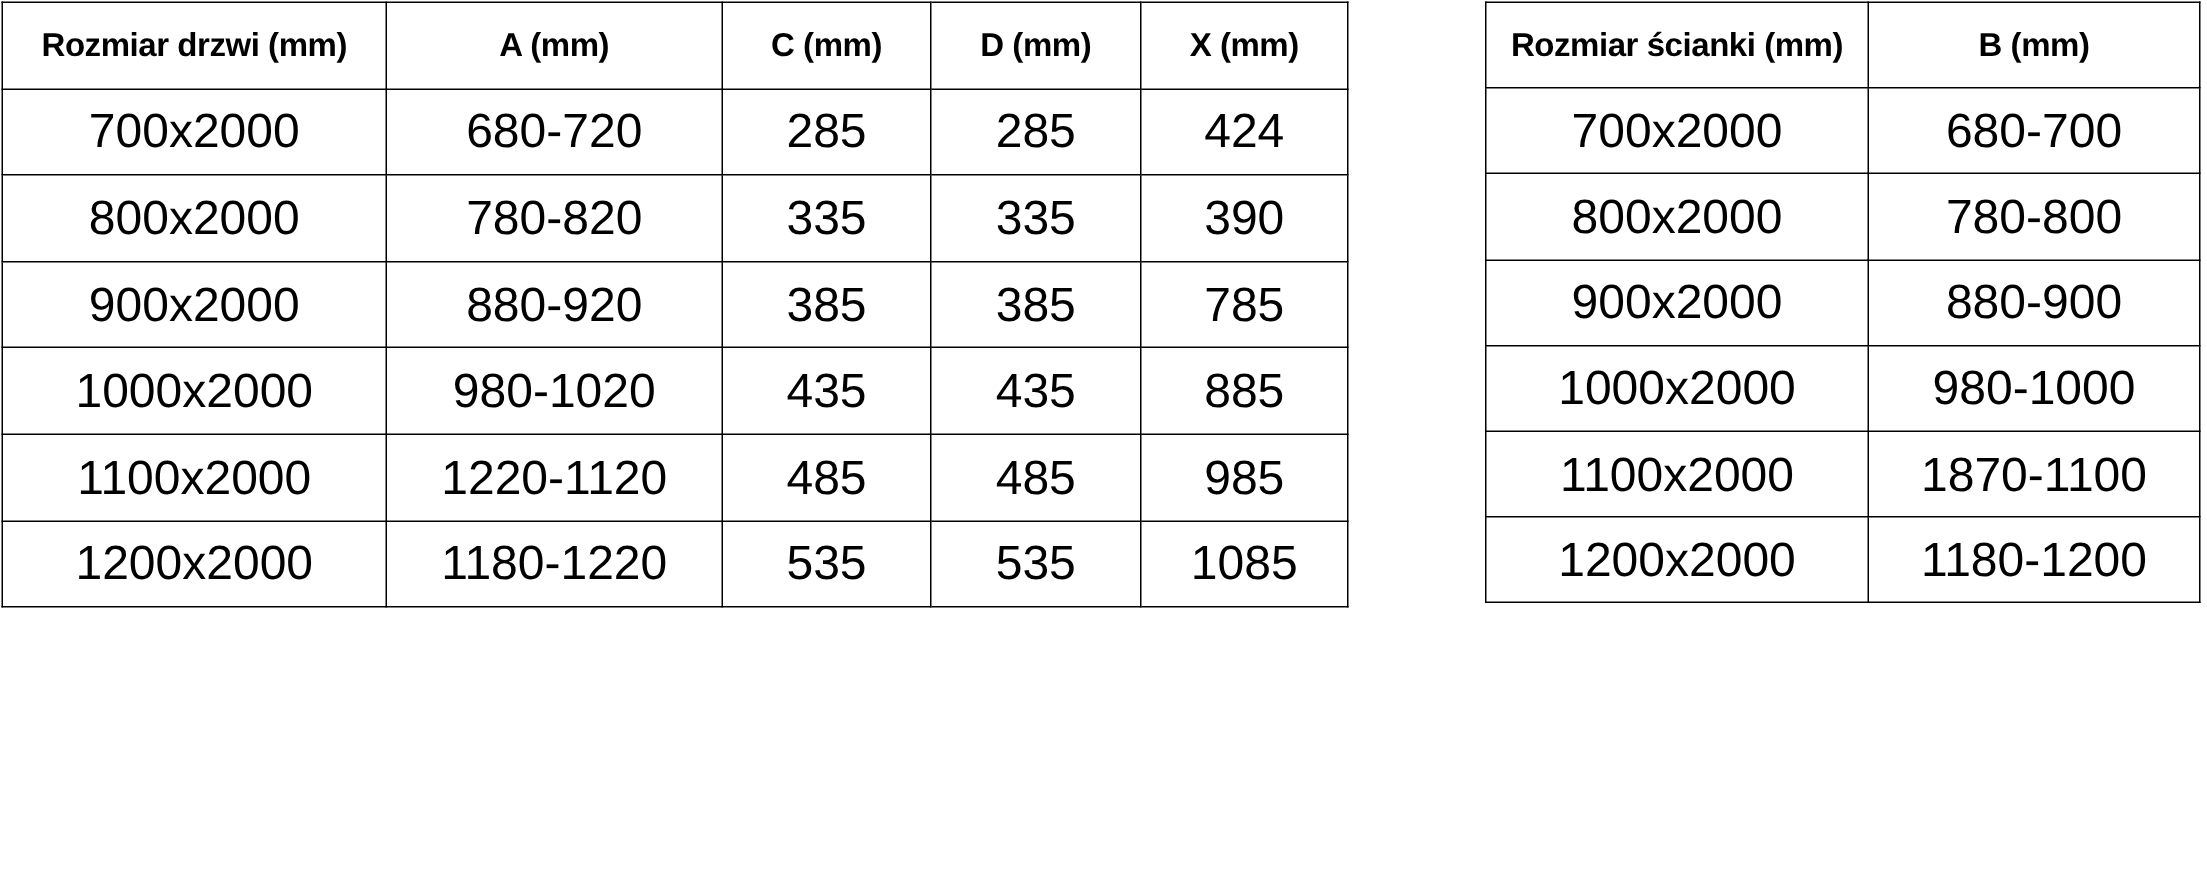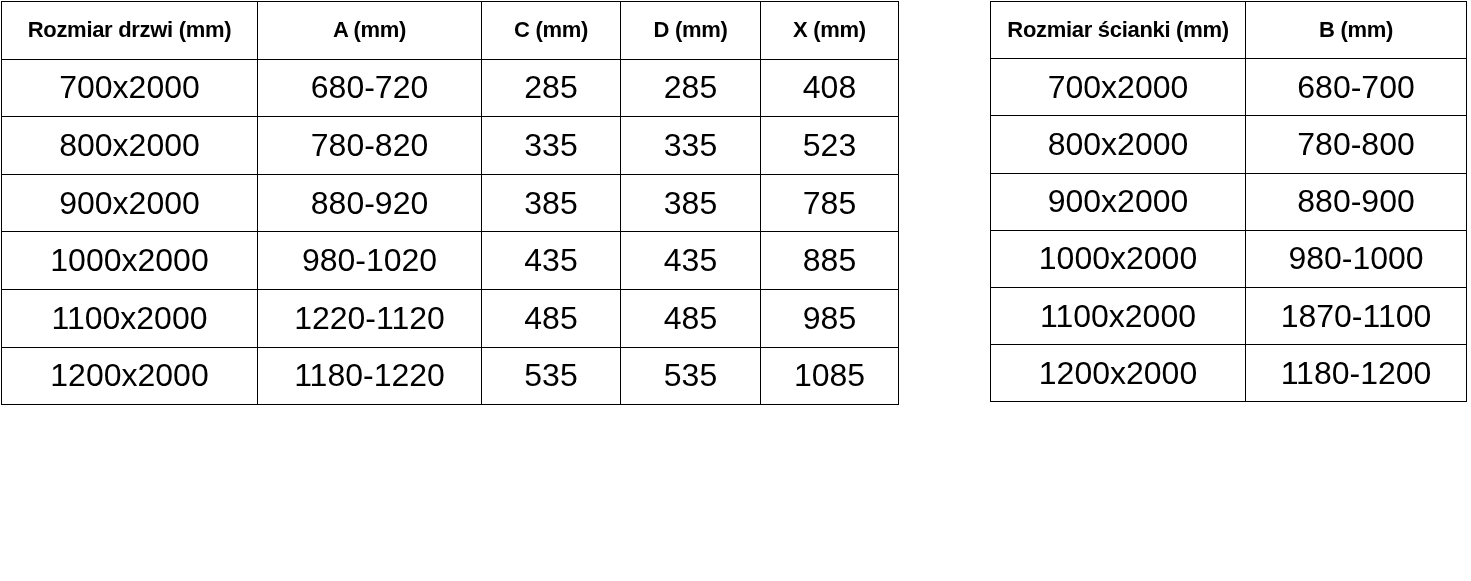--- a/index.html
+++ b/index.html
@@ -65,28 +65,28 @@
         <th>D (mm)</th>
         <th>X (mm)</th>
       </tr>
     </thead>
     <tbody>
       <tr>
         <td>700x2000</td>
         <td>680-720</td>
         <td>285</td>
         <td>285</td>
-        <td>408</td>
+        <td>424</td>
       </tr>
       <tr>
         <td>800x2000</td>
         <td>780-820</td>
         <td>335</td>
         <td>335</td>
-        <td>523</td>
+        <td>390</td>
       </tr>
       <tr>
         <td>900x2000</td>
         <td>880-920</td>
         <td>385</td>
         <td>385</td>
         <td>785</td>
       </tr>
       <tr>
         <td>1000x2000</td>

